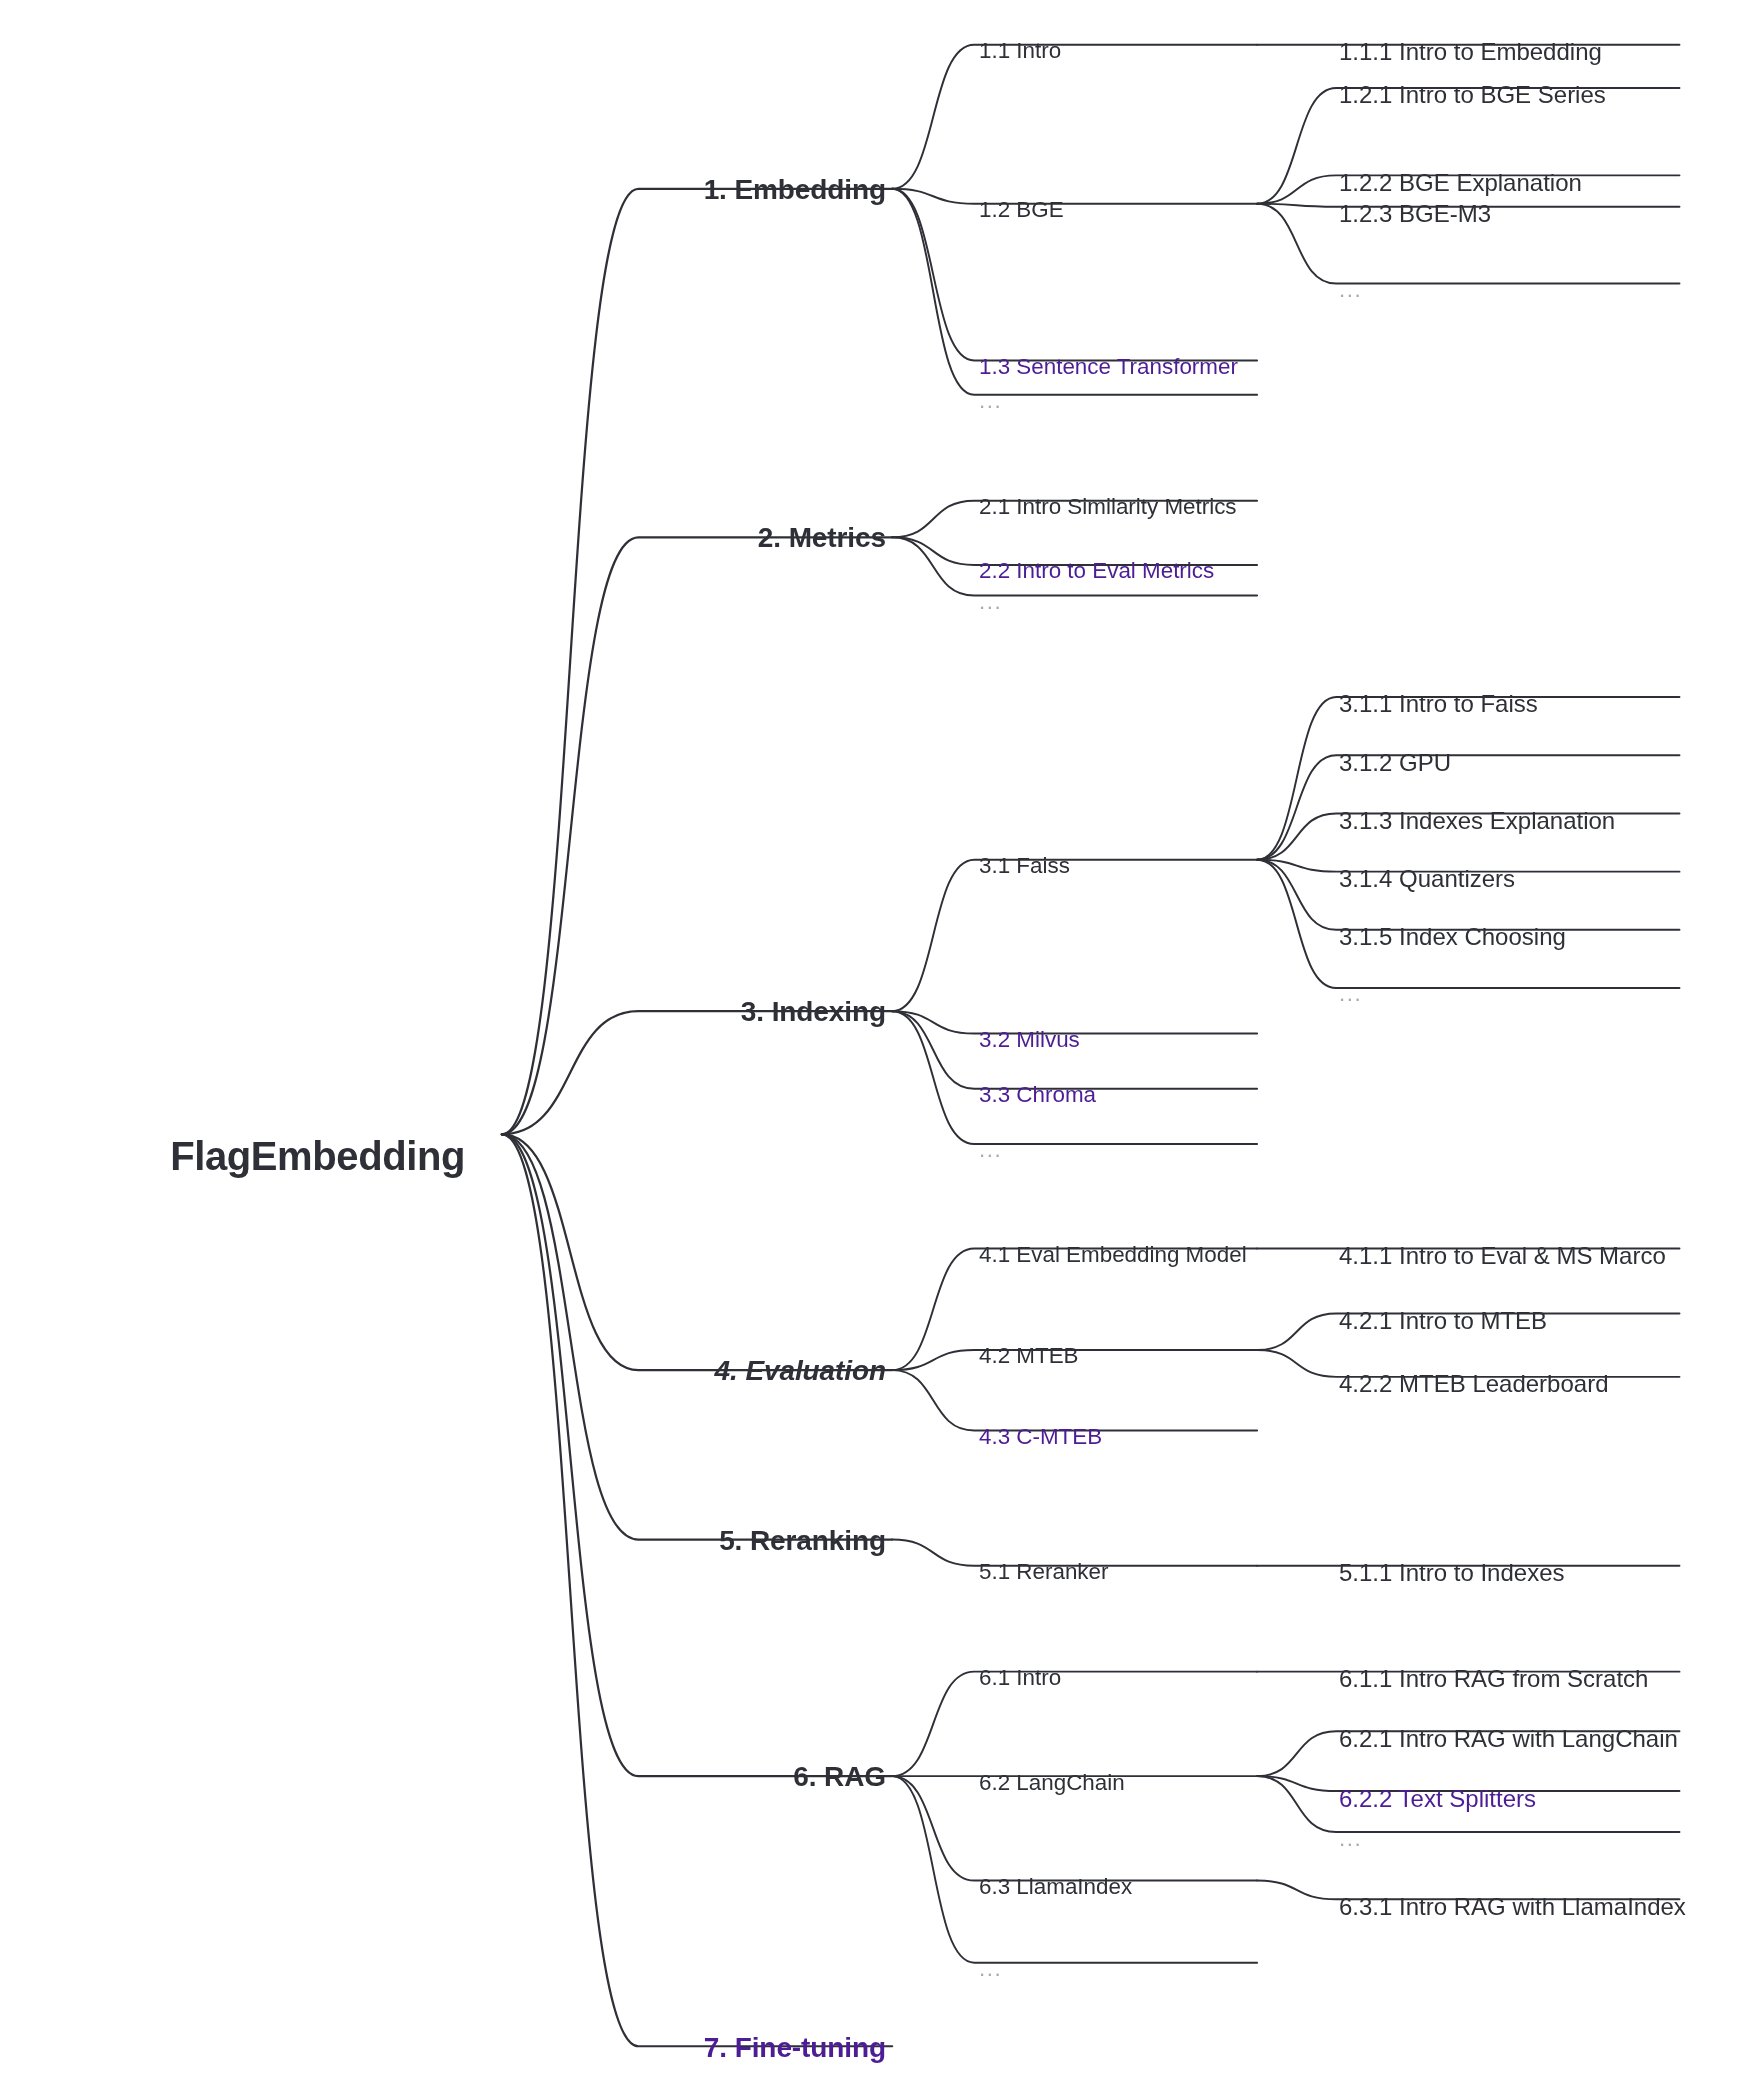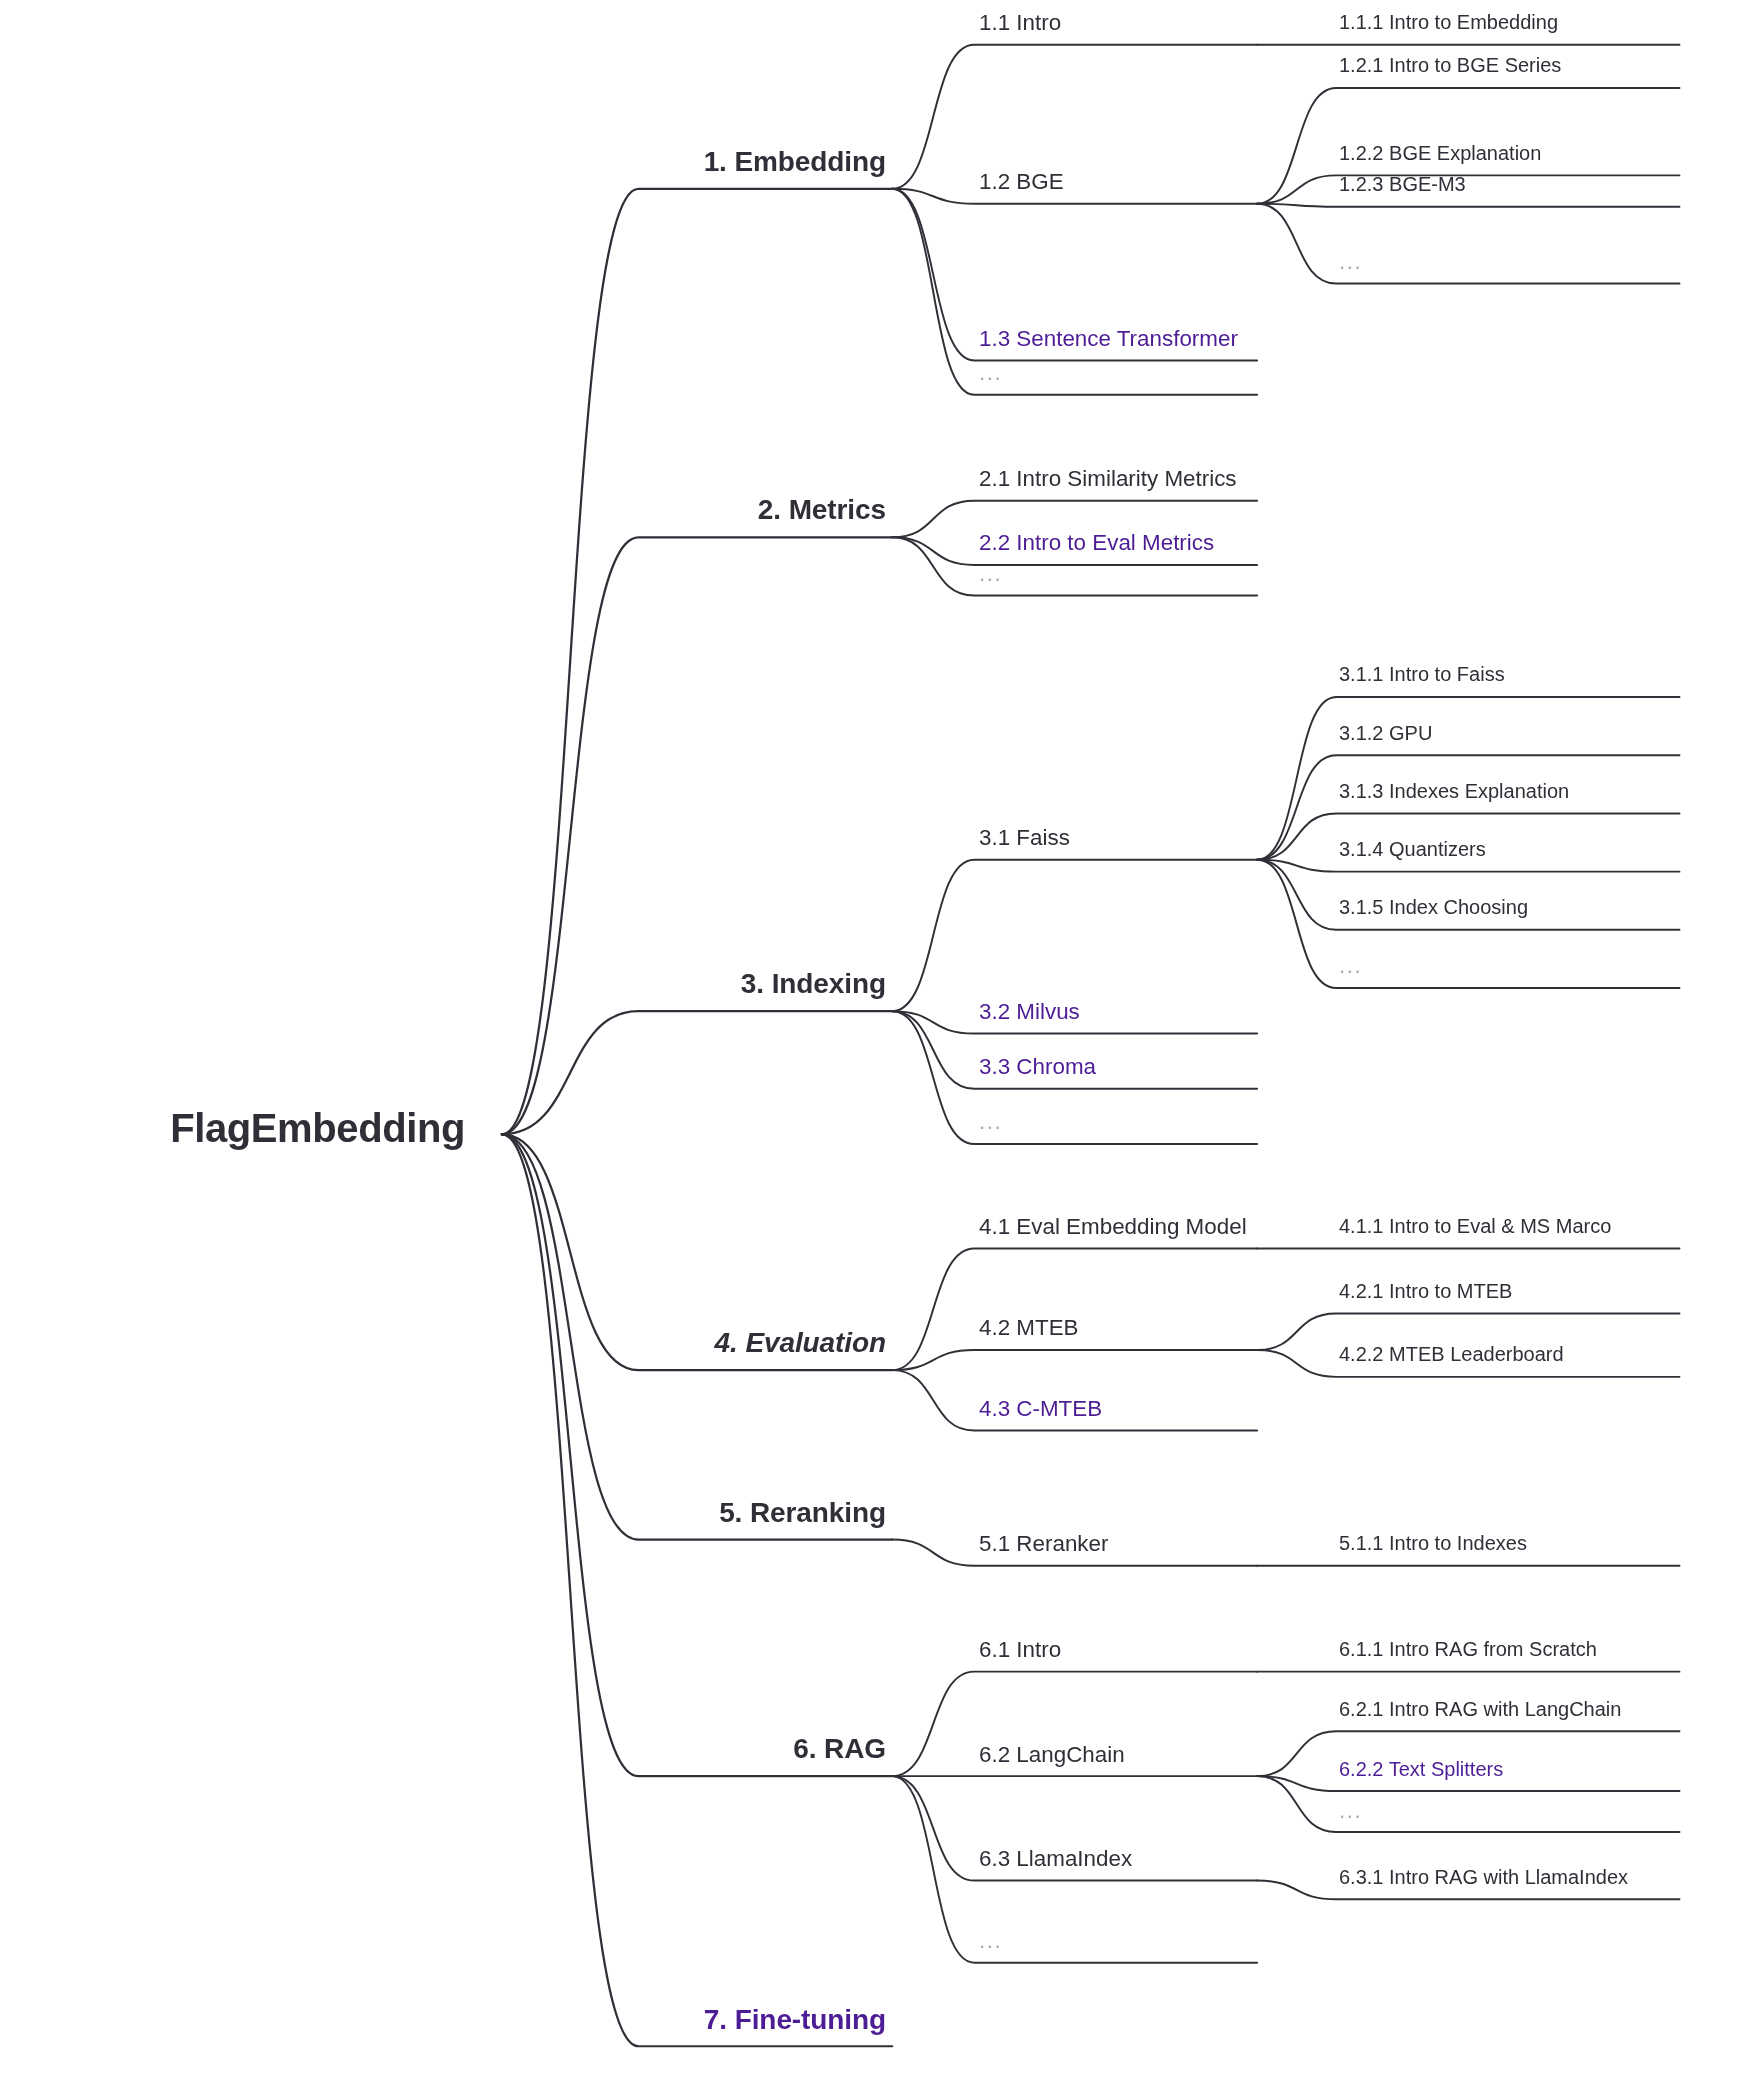--- a/index.html
+++ b/index.html
@@ -1,23 +1,23 @@
 <!DOCTYPE html>
 <html style="font-size:12px"><head>
 <meta charset="utf-8">
 <style>
   html,body{margin:0;padding:0;background:#ffffff;}
   #root{position:relative;width:1753px;height:2097px;background:#fff;
         font-family:"Liberation Sans",sans-serif;overflow:hidden;}
   svg.edges{position:absolute;left:0;top:0;width:1753px;height:2097px;}
-  .lbl{position:absolute;white-space:nowrap;color:#2f3037;line-height:1;}
+  .lbl{position:absolute;white-space:nowrap;color:#2f3037;line-height:1;margin-top:28px;}
   .lvl0{font-size:40px;font-weight:700;letter-spacing:-0.4px;}
   .lvl1{font-size:28px;font-weight:700;letter-spacing:-0.1px;}
   .lvl2{font-size:22.4px;font-weight:400;}
-  .lvl3{font-size:20px;font-weight:400;}
+  .lvl3{font-size:24px;font-weight:400;}
   .muted{color:#4c1d95;}
   .ell{font-size:22.4px;color:#a9a9ad;letter-spacing:1.5px;}
 </style>
 </head>
 <body>
 
 <div id="root">
   <svg class="edges" viewBox="0 0 2348 2810" xmlns="http://www.w3.org/2000/svg">
     <g id="edge-layer" fill="none" stroke="#2f3037" stroke-linecap="round">
         <path d="M672,1520 C772.65,1520 754.35,253 855,253 L1195,253" stroke-width="3"></path>

